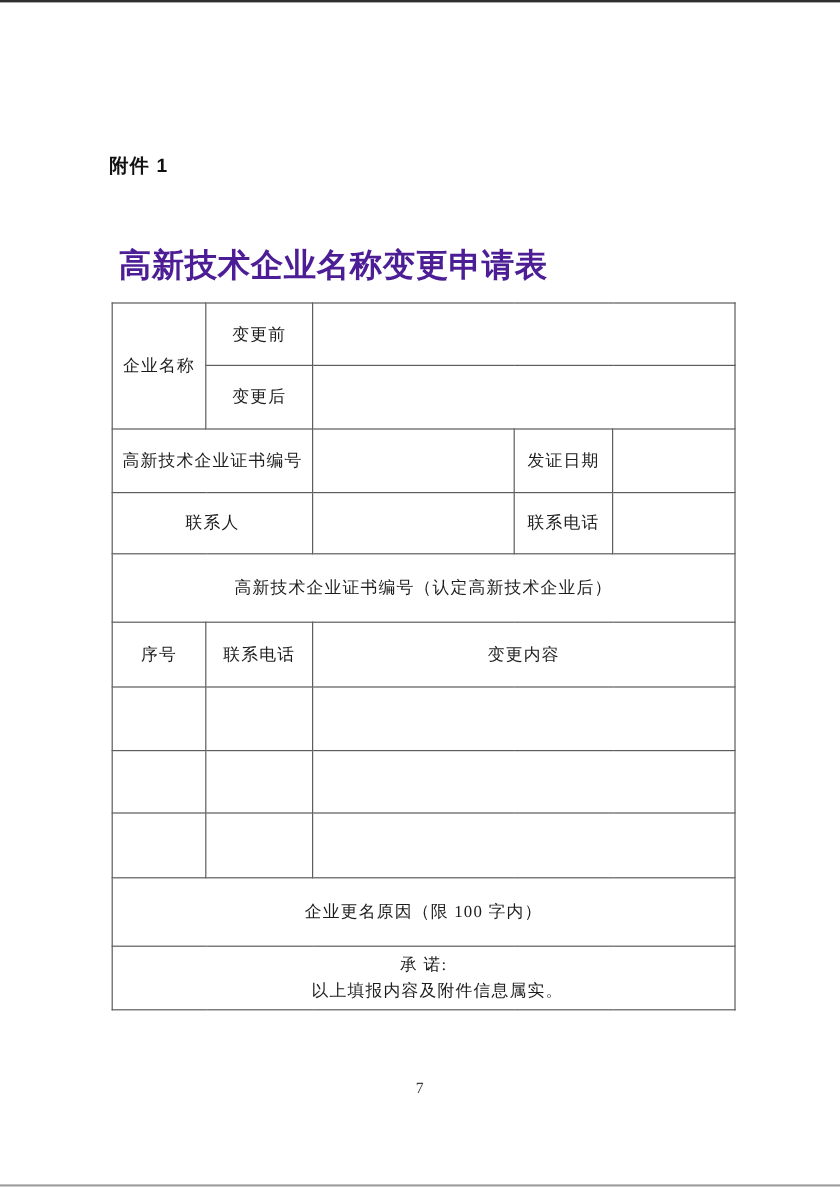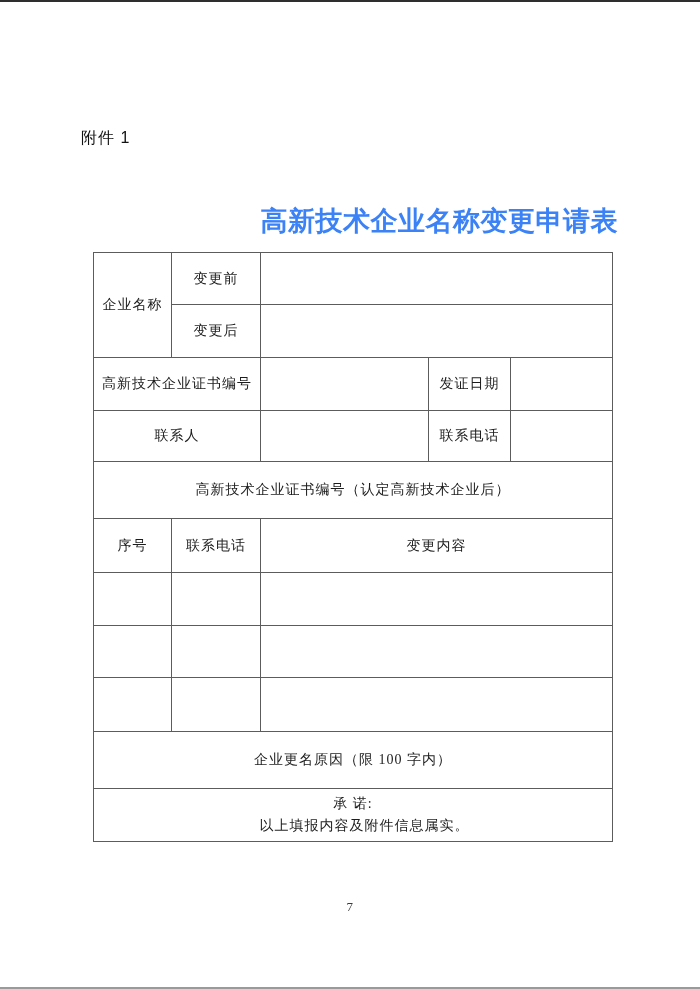--- a/index.html
+++ b/index.html
@@ -15,29 +15,29 @@
   }
   .edge-line-top {
     position: absolute; left: 0; top: 0; width: 700px; height: 2px;
     background: #2e2e2e;
   }
   .edge-line-bottom {
     position: absolute; left: 0; top: 987px; width: 700px; height: 2px;
     background: #9a9a9a;
   }
   .attachment {
-    position: absolute; left: 81px; top: 128px;
+    position: absolute; left: 91px; top: 128px;
     font-family: "Liberation Sans", "DejaVu Sans", sans-serif;
-    font-weight: 400; font-size: 16px; letter-spacing: 1px; color: #111;
+    font-weight: 700; font-size: 16px; letter-spacing: 1px; color: #111;
   }
   .title {
     position: absolute; left: 99px; top: 203px; width: 519px;
-    text-align: right;
+    text-align: left;
     font-family: Liberation Sans, sans-serif;
-    font-weight: 700; font-size: 27px; letter-spacing: 0.5px; color: #3b82f6;
+    font-weight: 700; font-size: 27px; letter-spacing: 0.5px; color: #4c1d95;
     white-space: nowrap;
   }
   table.form {
     position: absolute; left: 93px; top: 252px;
     border-collapse: collapse; table-layout: fixed;
     width: 519px;
   }
   table.form td {
     border: 1px solid #5c5c5c;
     font-size: 14px;

